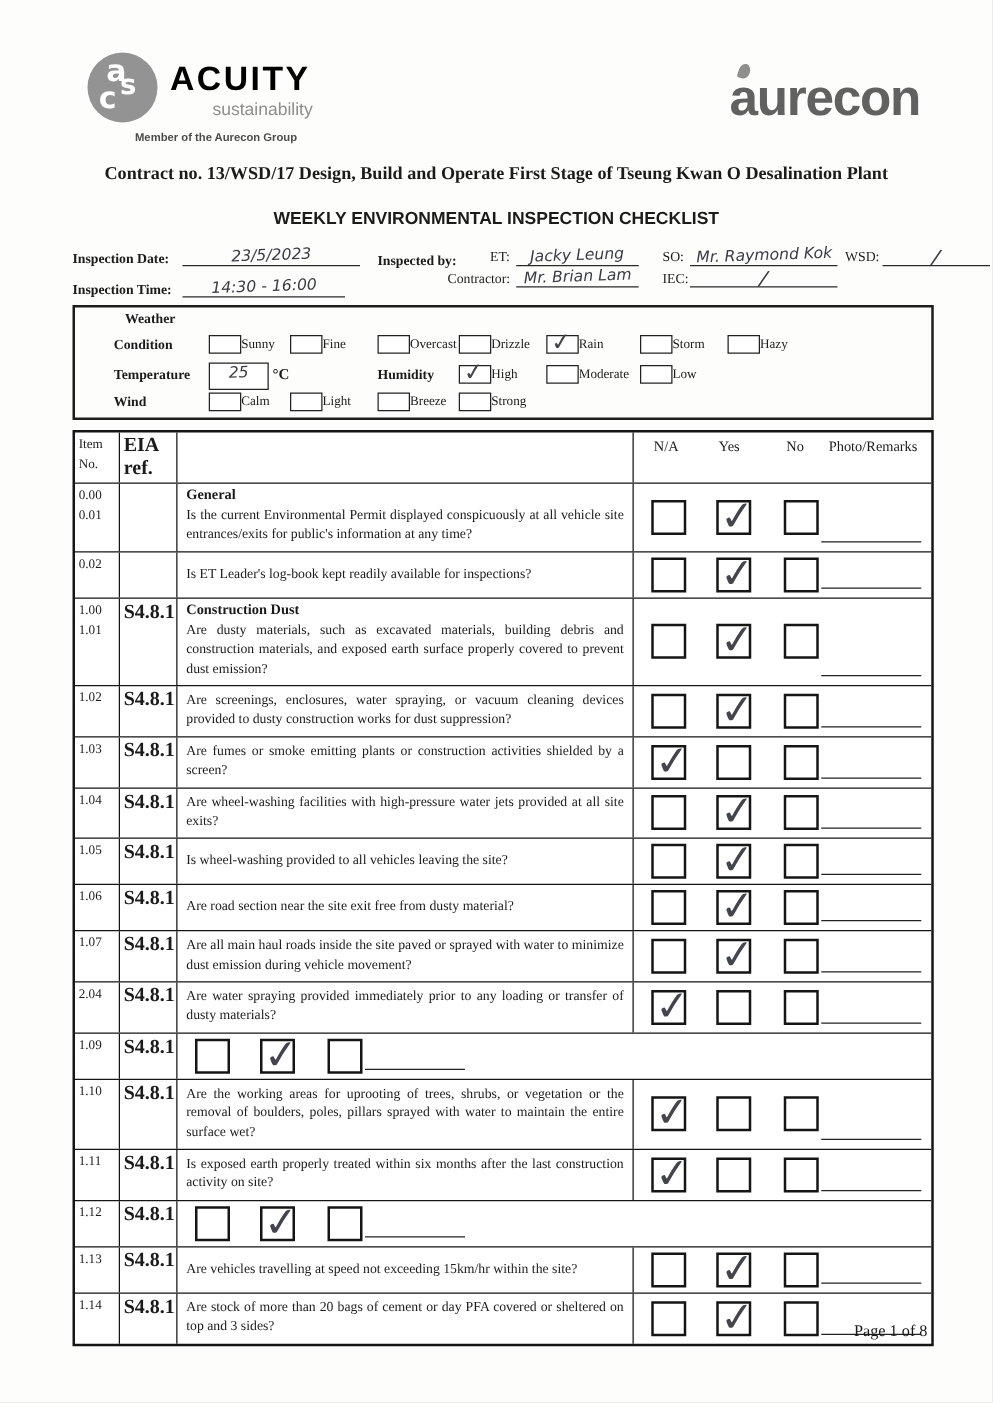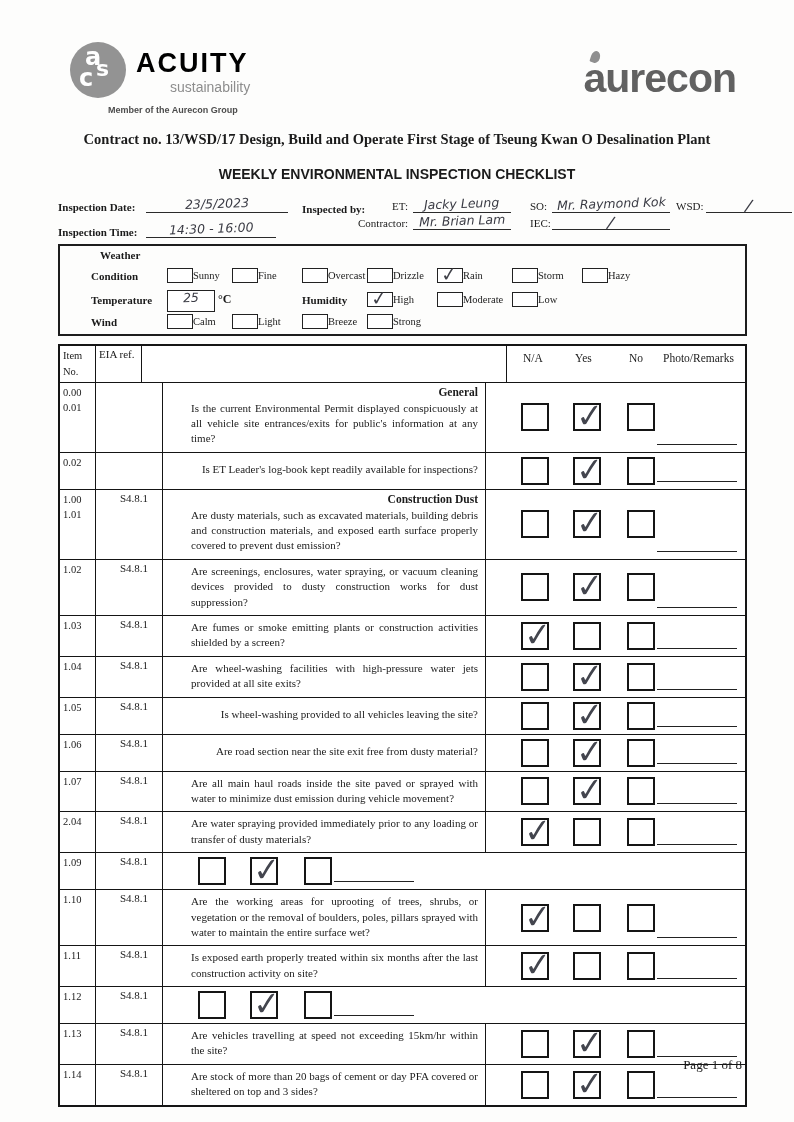--- a/index.html
+++ b/index.html
@@ -53,27 +53,27 @@
               text-align:center; background:#fff; }
   .temp-unit { position:absolute; left:158px; top:0; font-weight:bold; font-size:12px; }
   .hum-label { position:absolute; left:242px; top:2px; font-weight:bold; }
 
   
   .table { position:absolute; left:58px; top:344px; width:685px; border:2px solid #151515; background:#fff; }
   .thead { display:flex; border-bottom:1.2px solid #151515; min-height:34px; }
   .c-item { width:30px; flex:0 0 auto; border-right:1px solid #151515; padding:2px 2px 2px 3px;
             font-size:10.5px; white-space:pre-line; line-height:1.5; }
   .c-eia  { width:40px; flex:0 0 auto; border-right:1px solid #151515; padding:2px 2px 2px 3px;
-            font-size:11px; }
+            font-size:16px;font-weight:bold; }
   .c-desc { flex:1 1 auto; border-right:1.2px solid #151515; padding:1px 7px; display:flex;
-            flex-direction:column; justify-content:flex-start;align-items:flex-end; }
+            flex-direction:column; justify-content:flex-start; }
   .c-desc.center { justify-content:center; }
   .c-ans  { width:238px; flex:0 0 auto; position:relative; }
   .hcell  { position:absolute; top:6px; font-size:11.5px; }
-  .trow { display:flex; min-height:36px;gap:21px; }
+  .trow { display:flex; min-height:36px; }
   .trow:not(:last-child) { border-bottom:1px solid #151515; }
   .section  { font-weight:bold; font-size:11.5px; padding-top:2px; }
   .question { font-size:11px; line-height:1.4; text-align:justify; padding:3px 0 4px; }
   .cb { position:absolute; top:50%; transform:translateY(-50%); width:24px; height:24px;
         border:2px solid #151515; background:#fff; }
   .cb .tick { display:none; }
   .cb.checked .tick { display:block; position:absolute; left:1px; bottom:-3px; font-size:33px; line-height:1;
         color:#43454e; font-family:"DejaVu Sans", sans-serif; transform:rotate(-4deg); }
   .cb-na  { left:14px; }
   .cb-yes { left:66px; }

